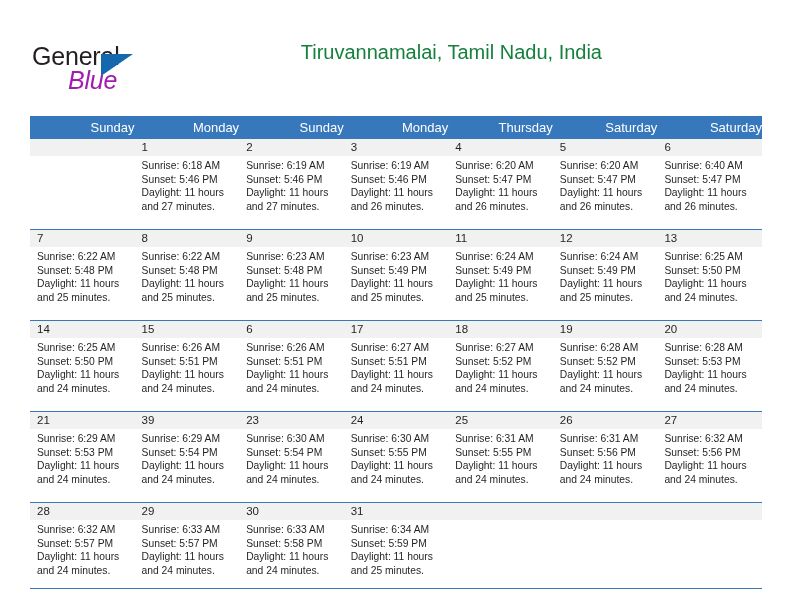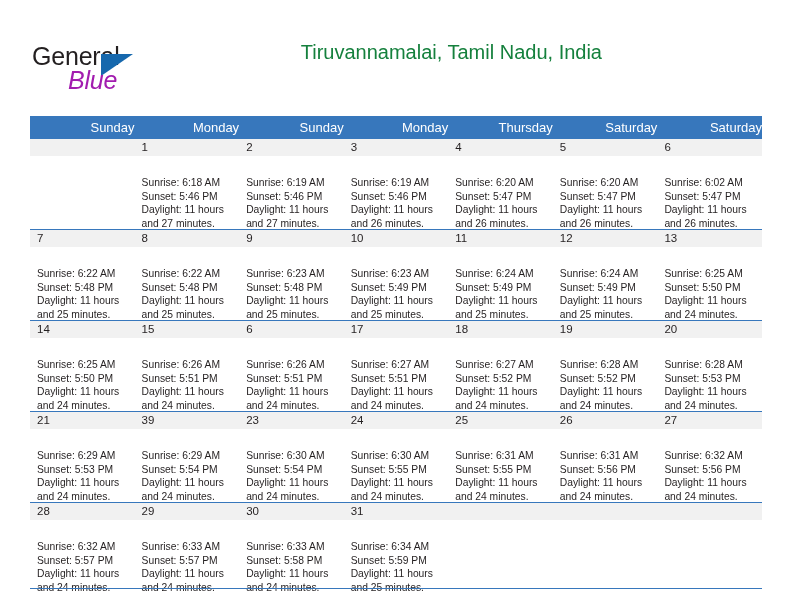--- a/index.html
+++ b/index.html
@@ -137,21 +137,21 @@
     font-size: 11.5px;
     color: #231f20;
     padding-left: 7px;
     box-sizing: border-box;
   }
   .daycell.empty .daynum {
     background: #f1f1f1;
   }
 
   .daylines {
-    padding: 20px 4px 0 7px;
+    padding: 3px 4px 0 7px;
     box-sizing: border-box;
   }
   .daylines div {
     font-size: 10.3px;
     line-height: 13.6px;
     color: #231f20;
     white-space: nowrap;
   }
 
   .bottom-rule {
@@ -259,21 +259,21 @@
                 <div>Sunset: 5:47 PM</div>
                 <div>Daylight: 11 hours</div>
                 <div>and 26 minutes.</div>
               </div>
             </div>
           </td>
           <td>
             <div class="daycell">
               <div class="daynum">6</div>
               <div class="daylines">
-                <div>Sunrise: 6:02 AM</div>
+                <div>Sunrise: 6:40 AM</div>
                 <div>Sunset: 5:47 PM</div>
                 <div>Daylight: 11 hours</div>
                 <div>and 26 minutes.</div>
               </div>
             </div>
           </td>
         </tr>
         <tr class="week-row">
           <td>
             <div class="daycell">

